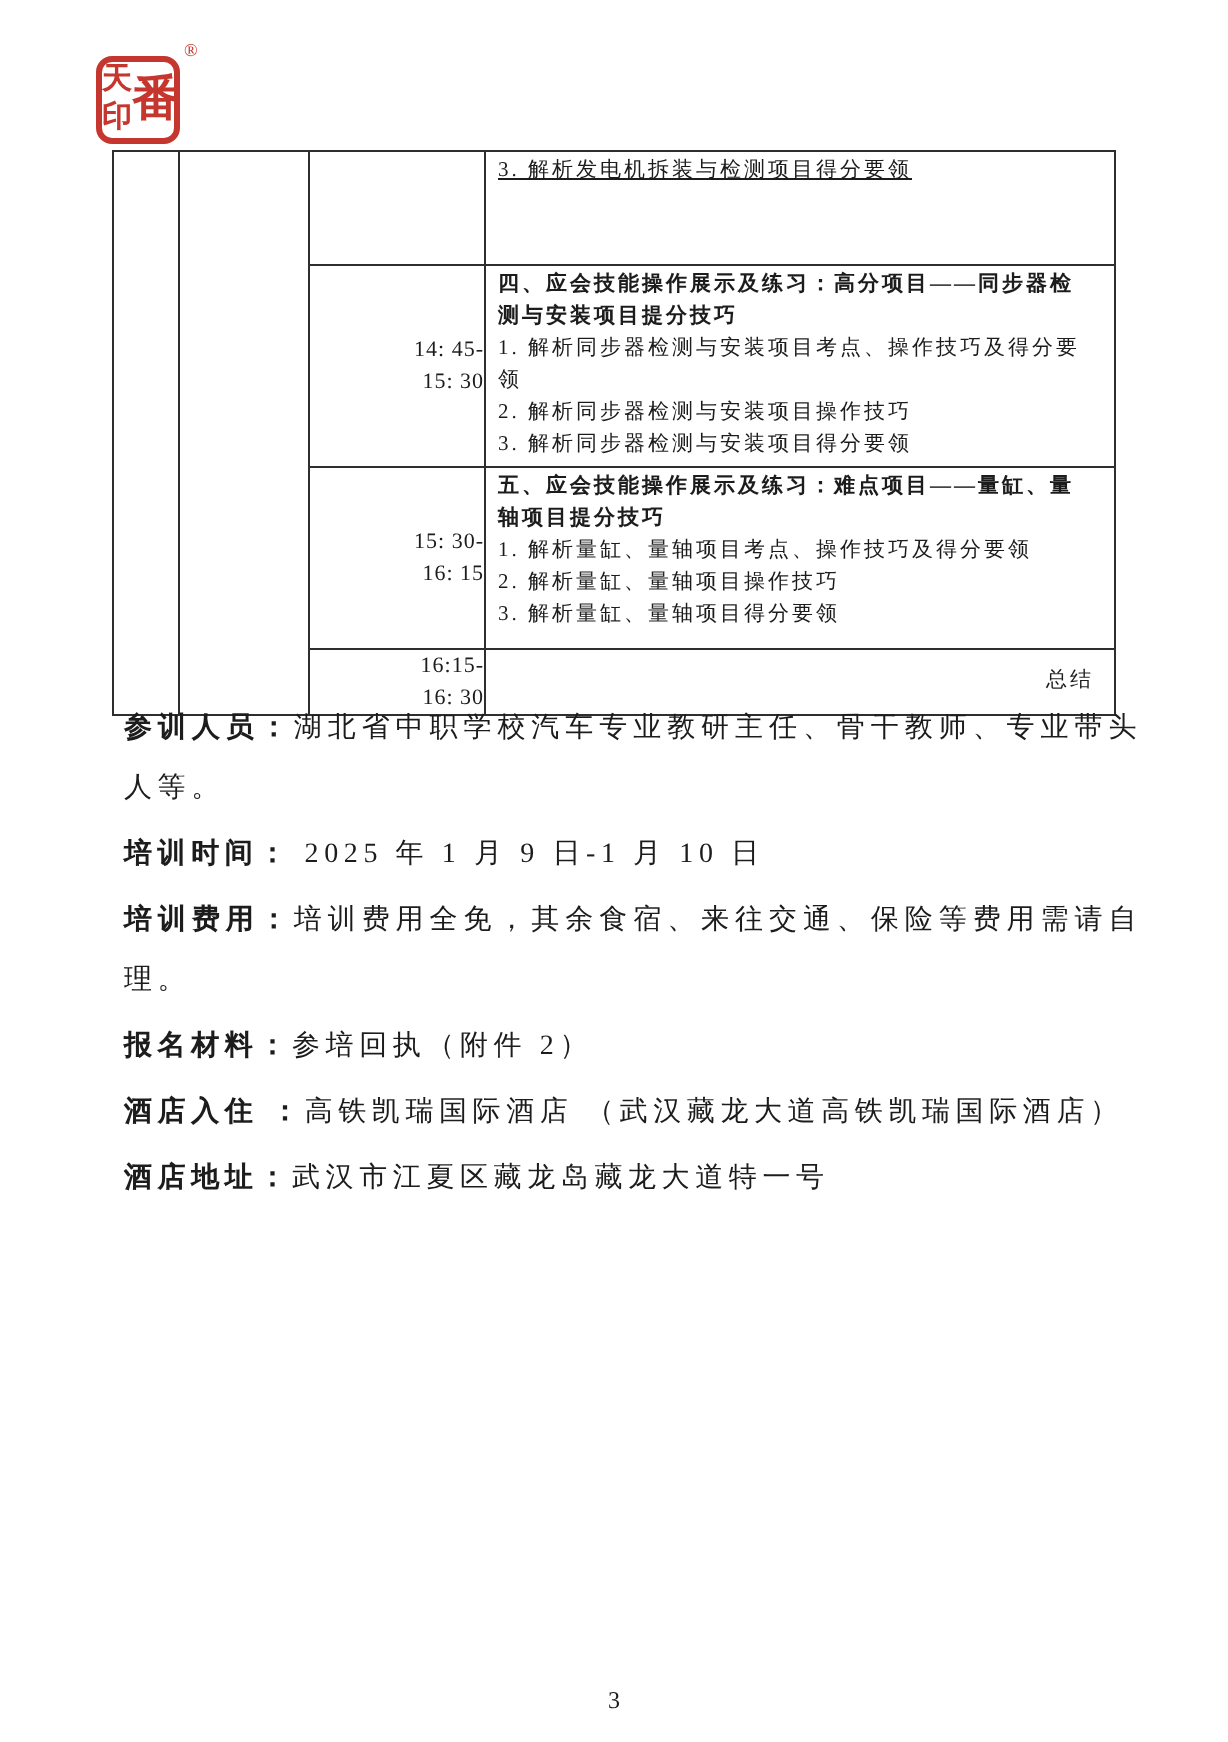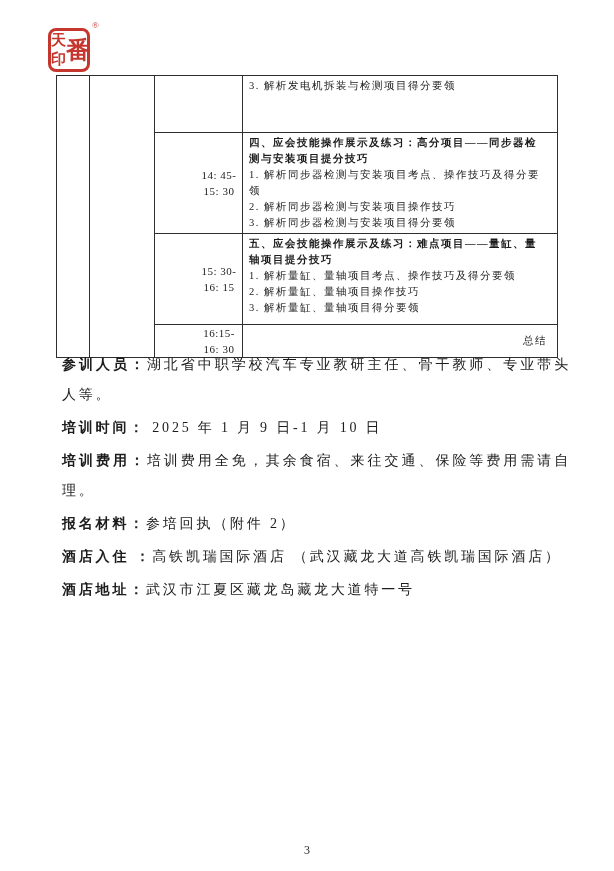--- a/index.html
+++ b/index.html
@@ -40,25 +40,25 @@
   .sched td{
     border:1px solid #2e2e2e;
     box-sizing:border-box;
     padding:0;
     font-size:10.5px;
     letter-spacing:1.5px;
     line-height:16px;
   }
   .sched .c-spacer1{width:33px;}
   .sched .c-spacer2{width:65px;}
-  .sched .c-time{width:88px;text-align:center;vertical-align:middle;font-size:11px;letter-spacing:0.5px;padding-left:41px;}
+  .sched .c-time{width:88px;text-align:right;vertical-align:middle;font-size:11px;letter-spacing:0.5px;padding-left:41px;}
   .sched .c-content{width:315px;vertical-align:top;padding:2px 10px 2px 6px;}
   .sched .c-summary{text-align:right;vertical-align:middle;font-family:Liberation Mono, monospace;}
   .ct-title{font-weight:bold;}
-  .r0{height:57px;}
+  .r0{height:57px;text-decoration:underline;}
   .r1{height:95px;}
   .r2{height:91px;}
   .r3{height:25px;}
 
   
   .paras{
     position:absolute;left:48px;top:350px;width:509px;margin-left:14px;
   }
   .paras p{
     margin:0 0 3px 0;

